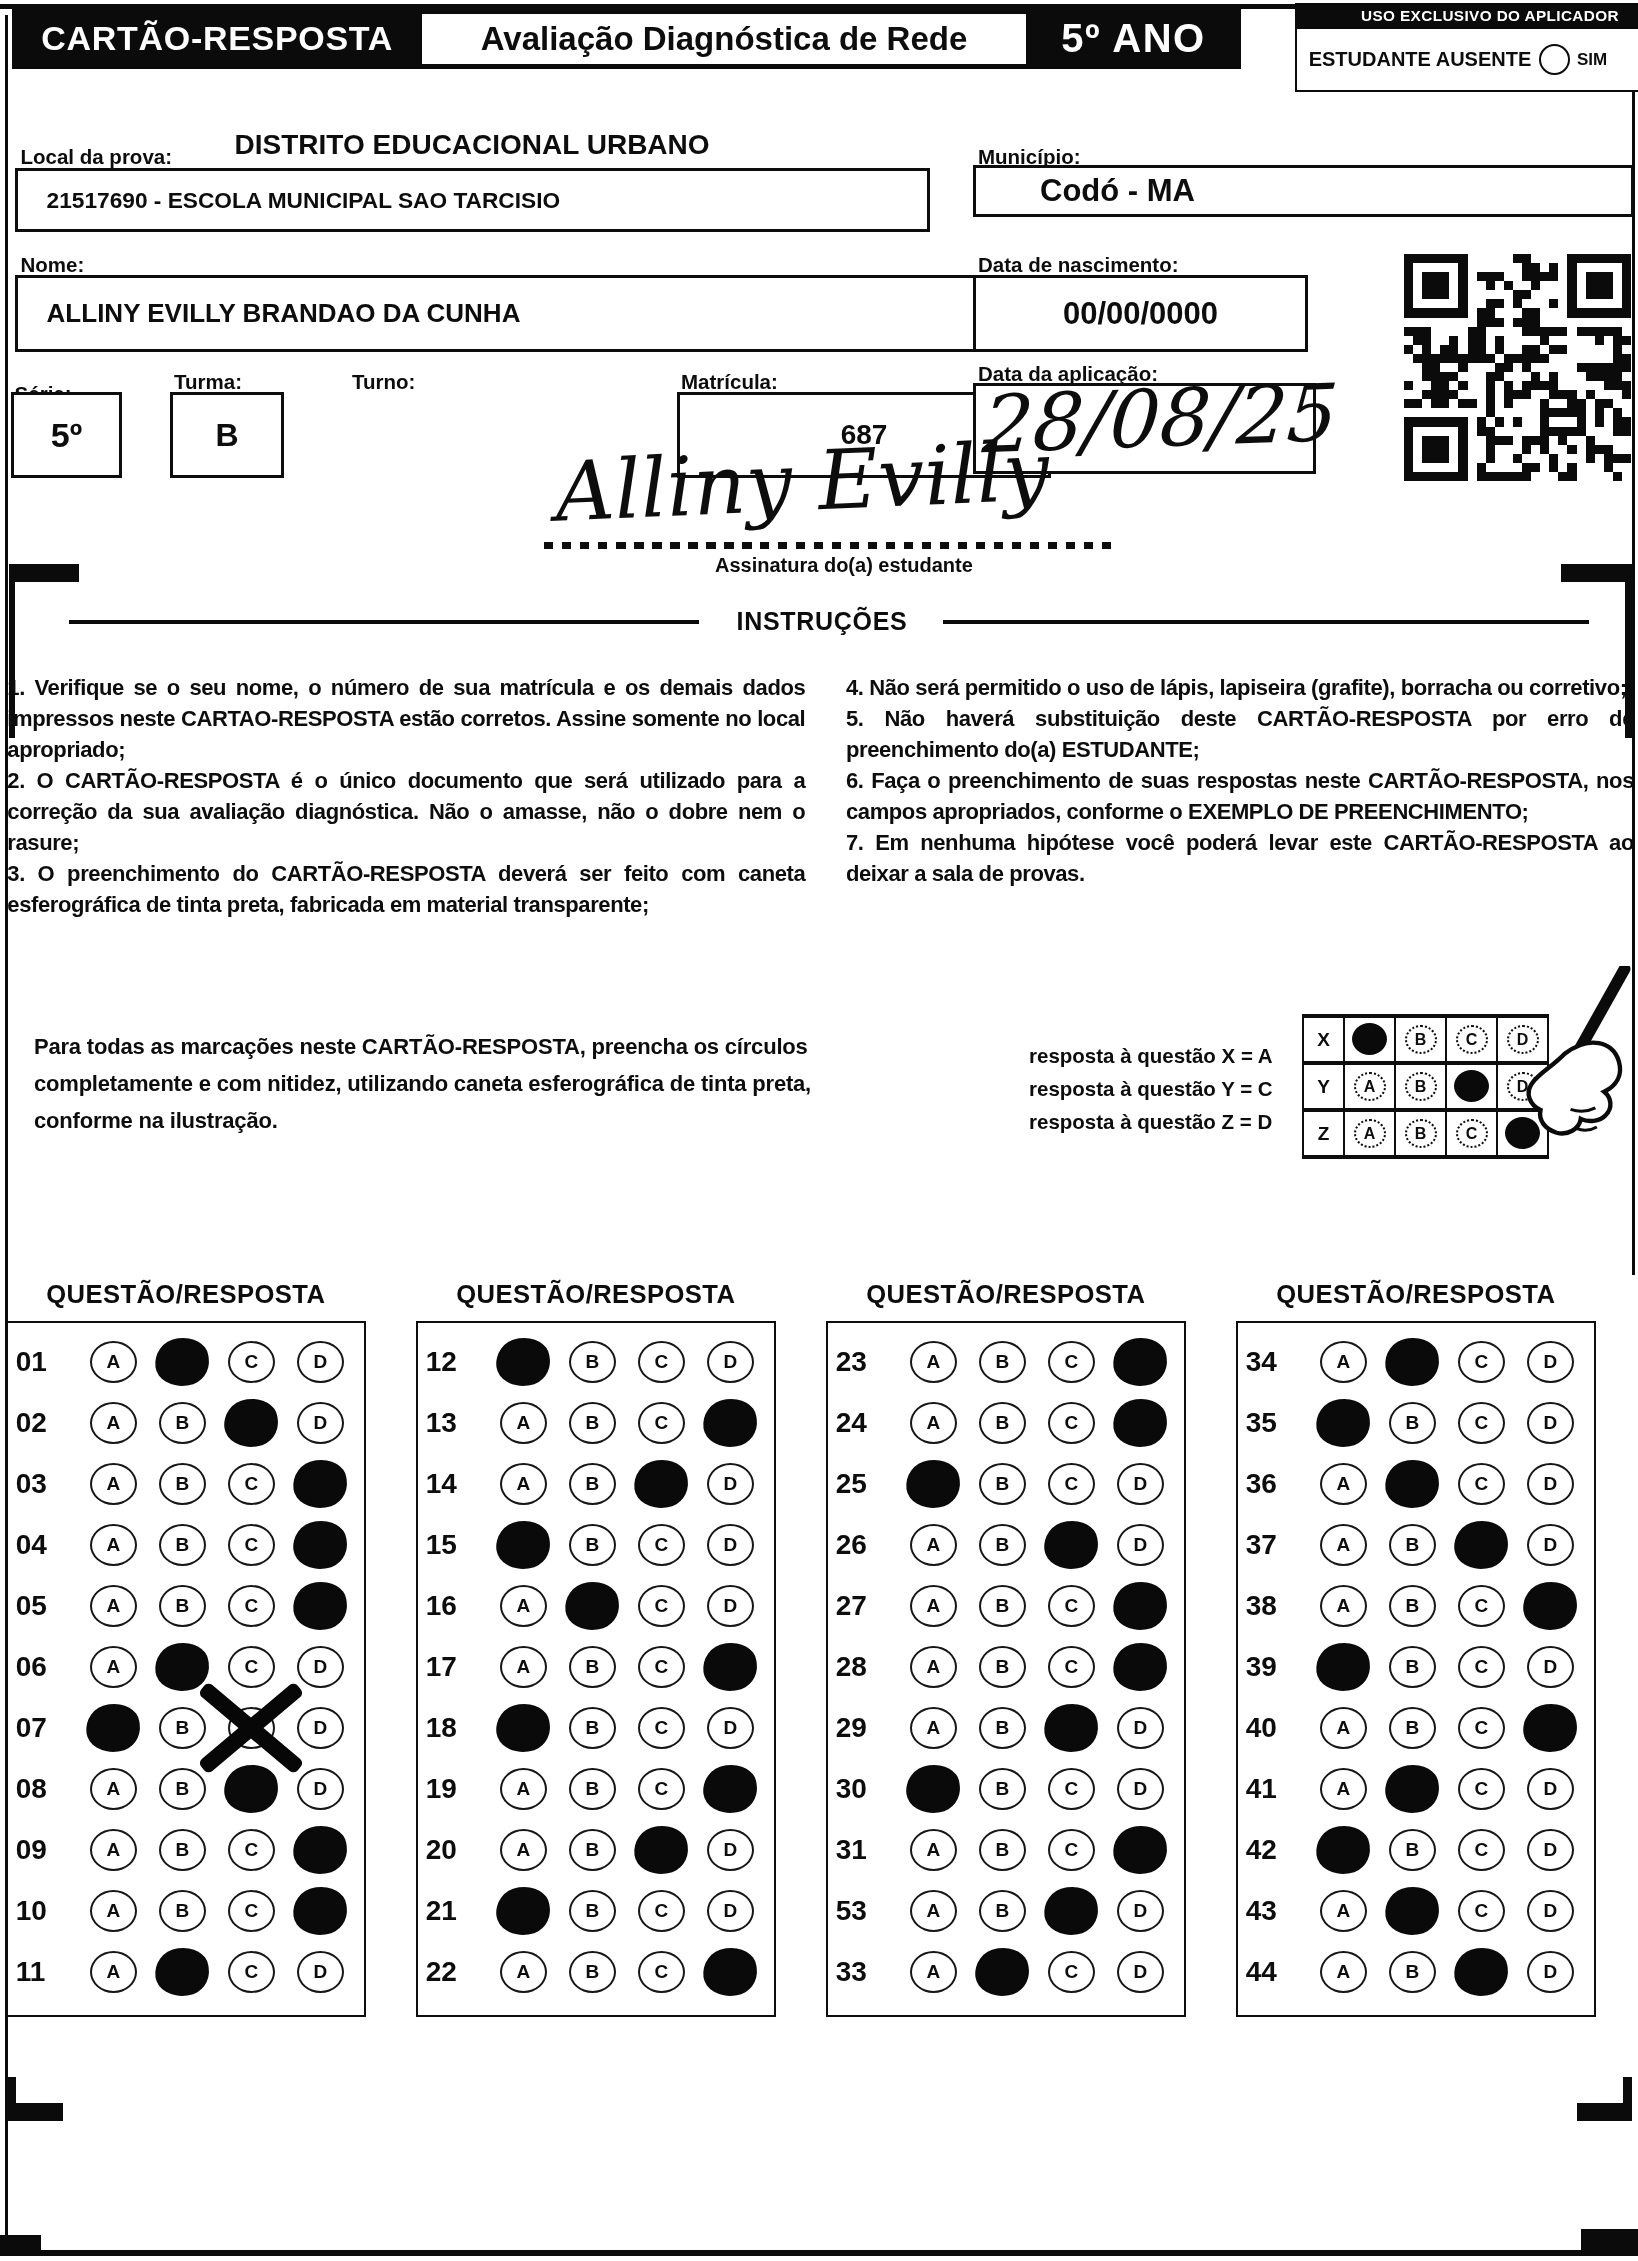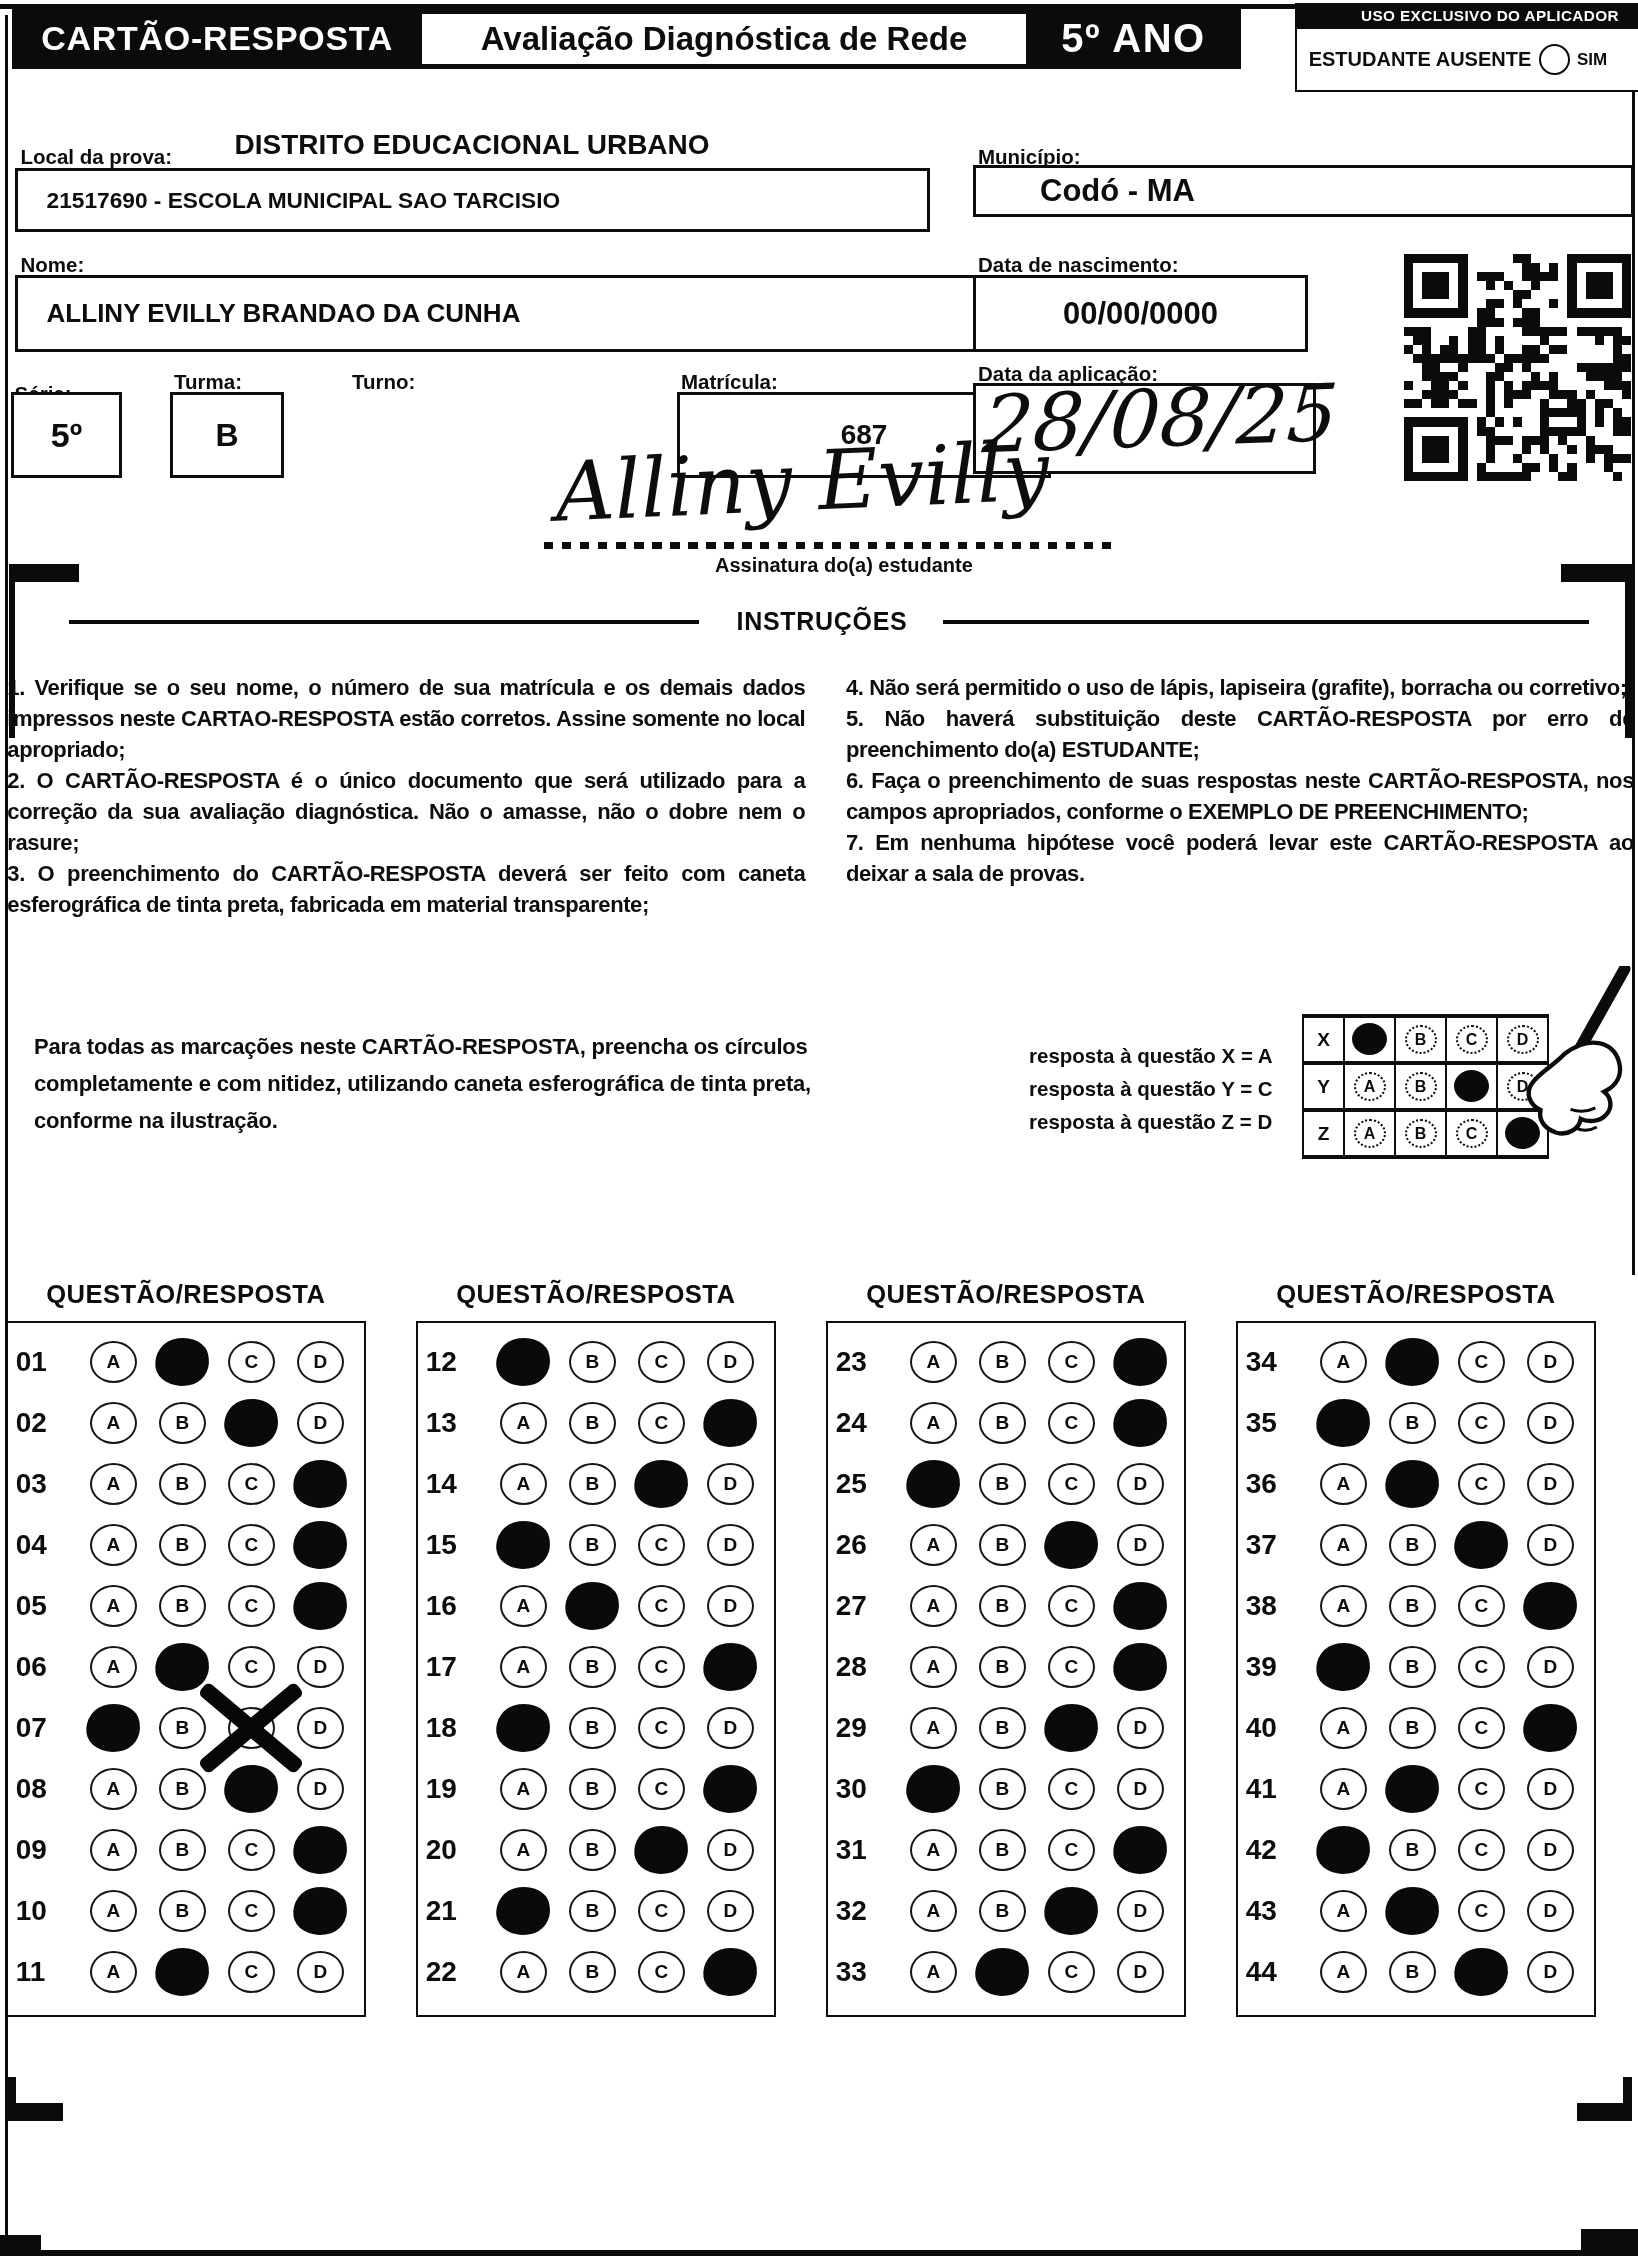--- a/index.html
+++ b/index.html
@@ -1020,21 +1020,21 @@
               <span class="bubble">B</span>
             </span>
             <span class="cell">
               <span class="bubble">C</span>
             </span>
             <span class="cell">
               <span class="bubble filled"></span>
             </span>
           </div>
           <div class="ans-row">
-            <span class="qnum">32</span>
+            <span class="qnum">53</span>
             <span class="cell">
               <span class="bubble">A</span>
             </span>
             <span class="cell">
               <span class="bubble">B</span>
             </span>
             <span class="cell">
               <span class="bubble filled"></span>
             </span>
             <span class="cell">

